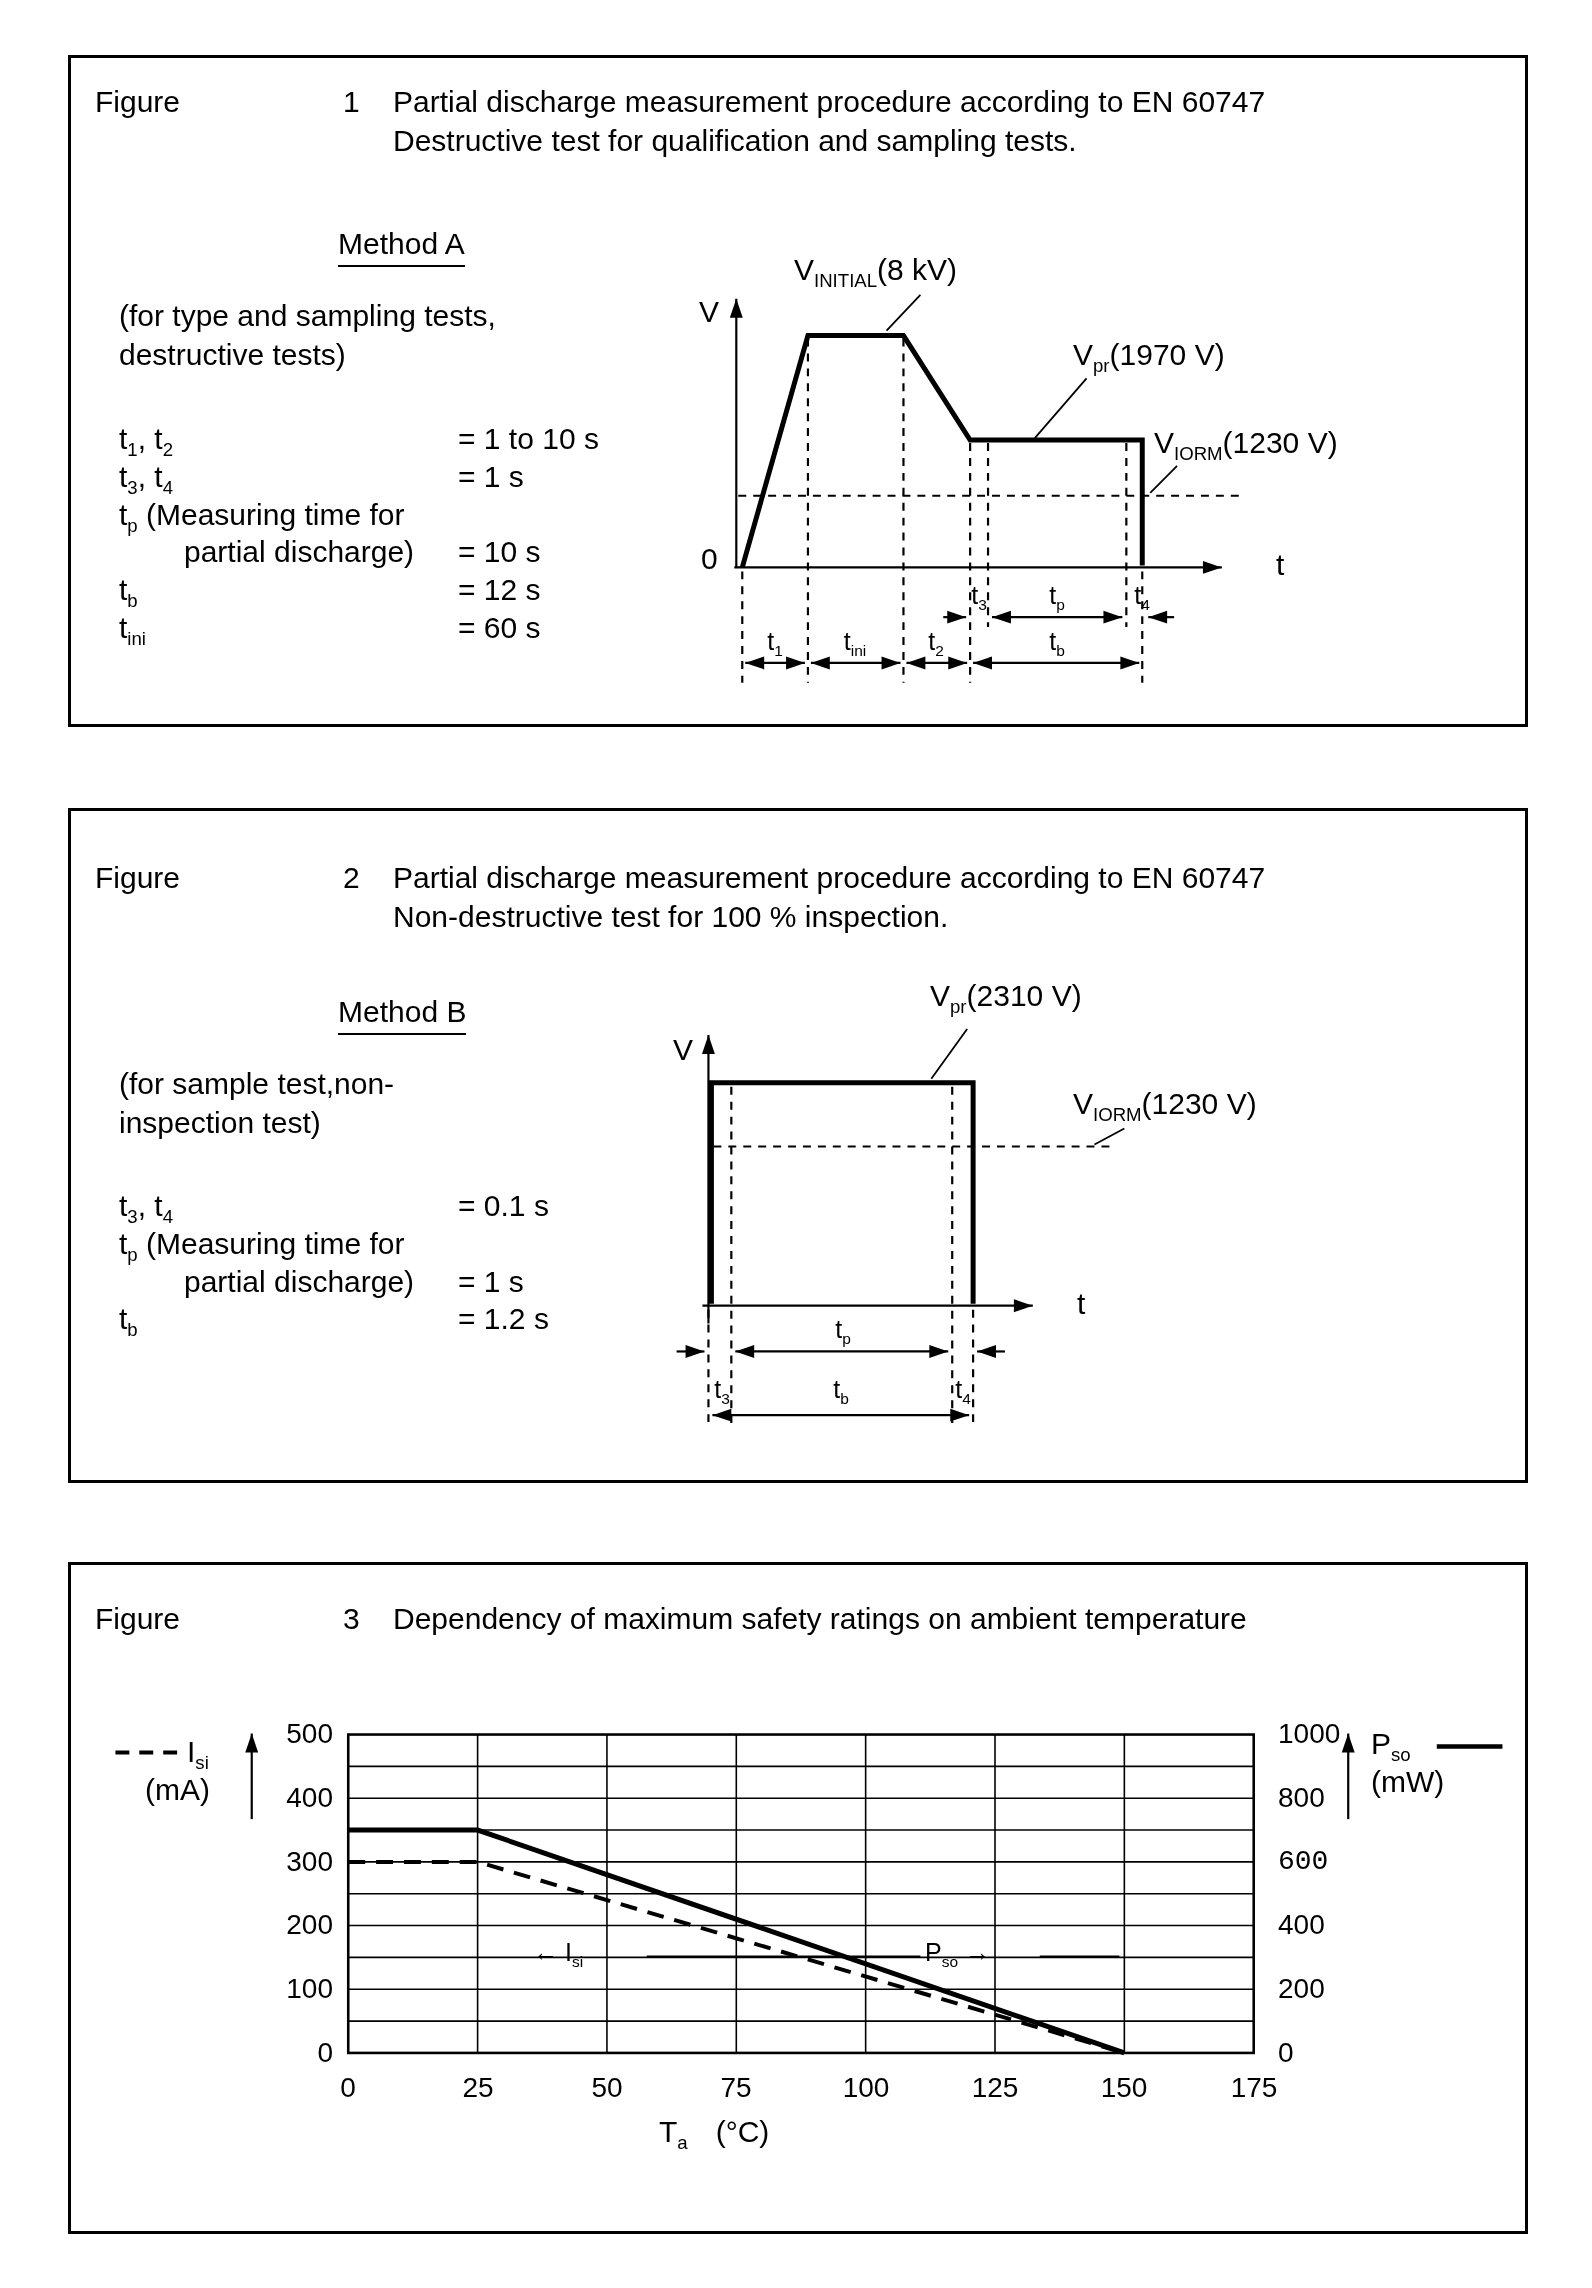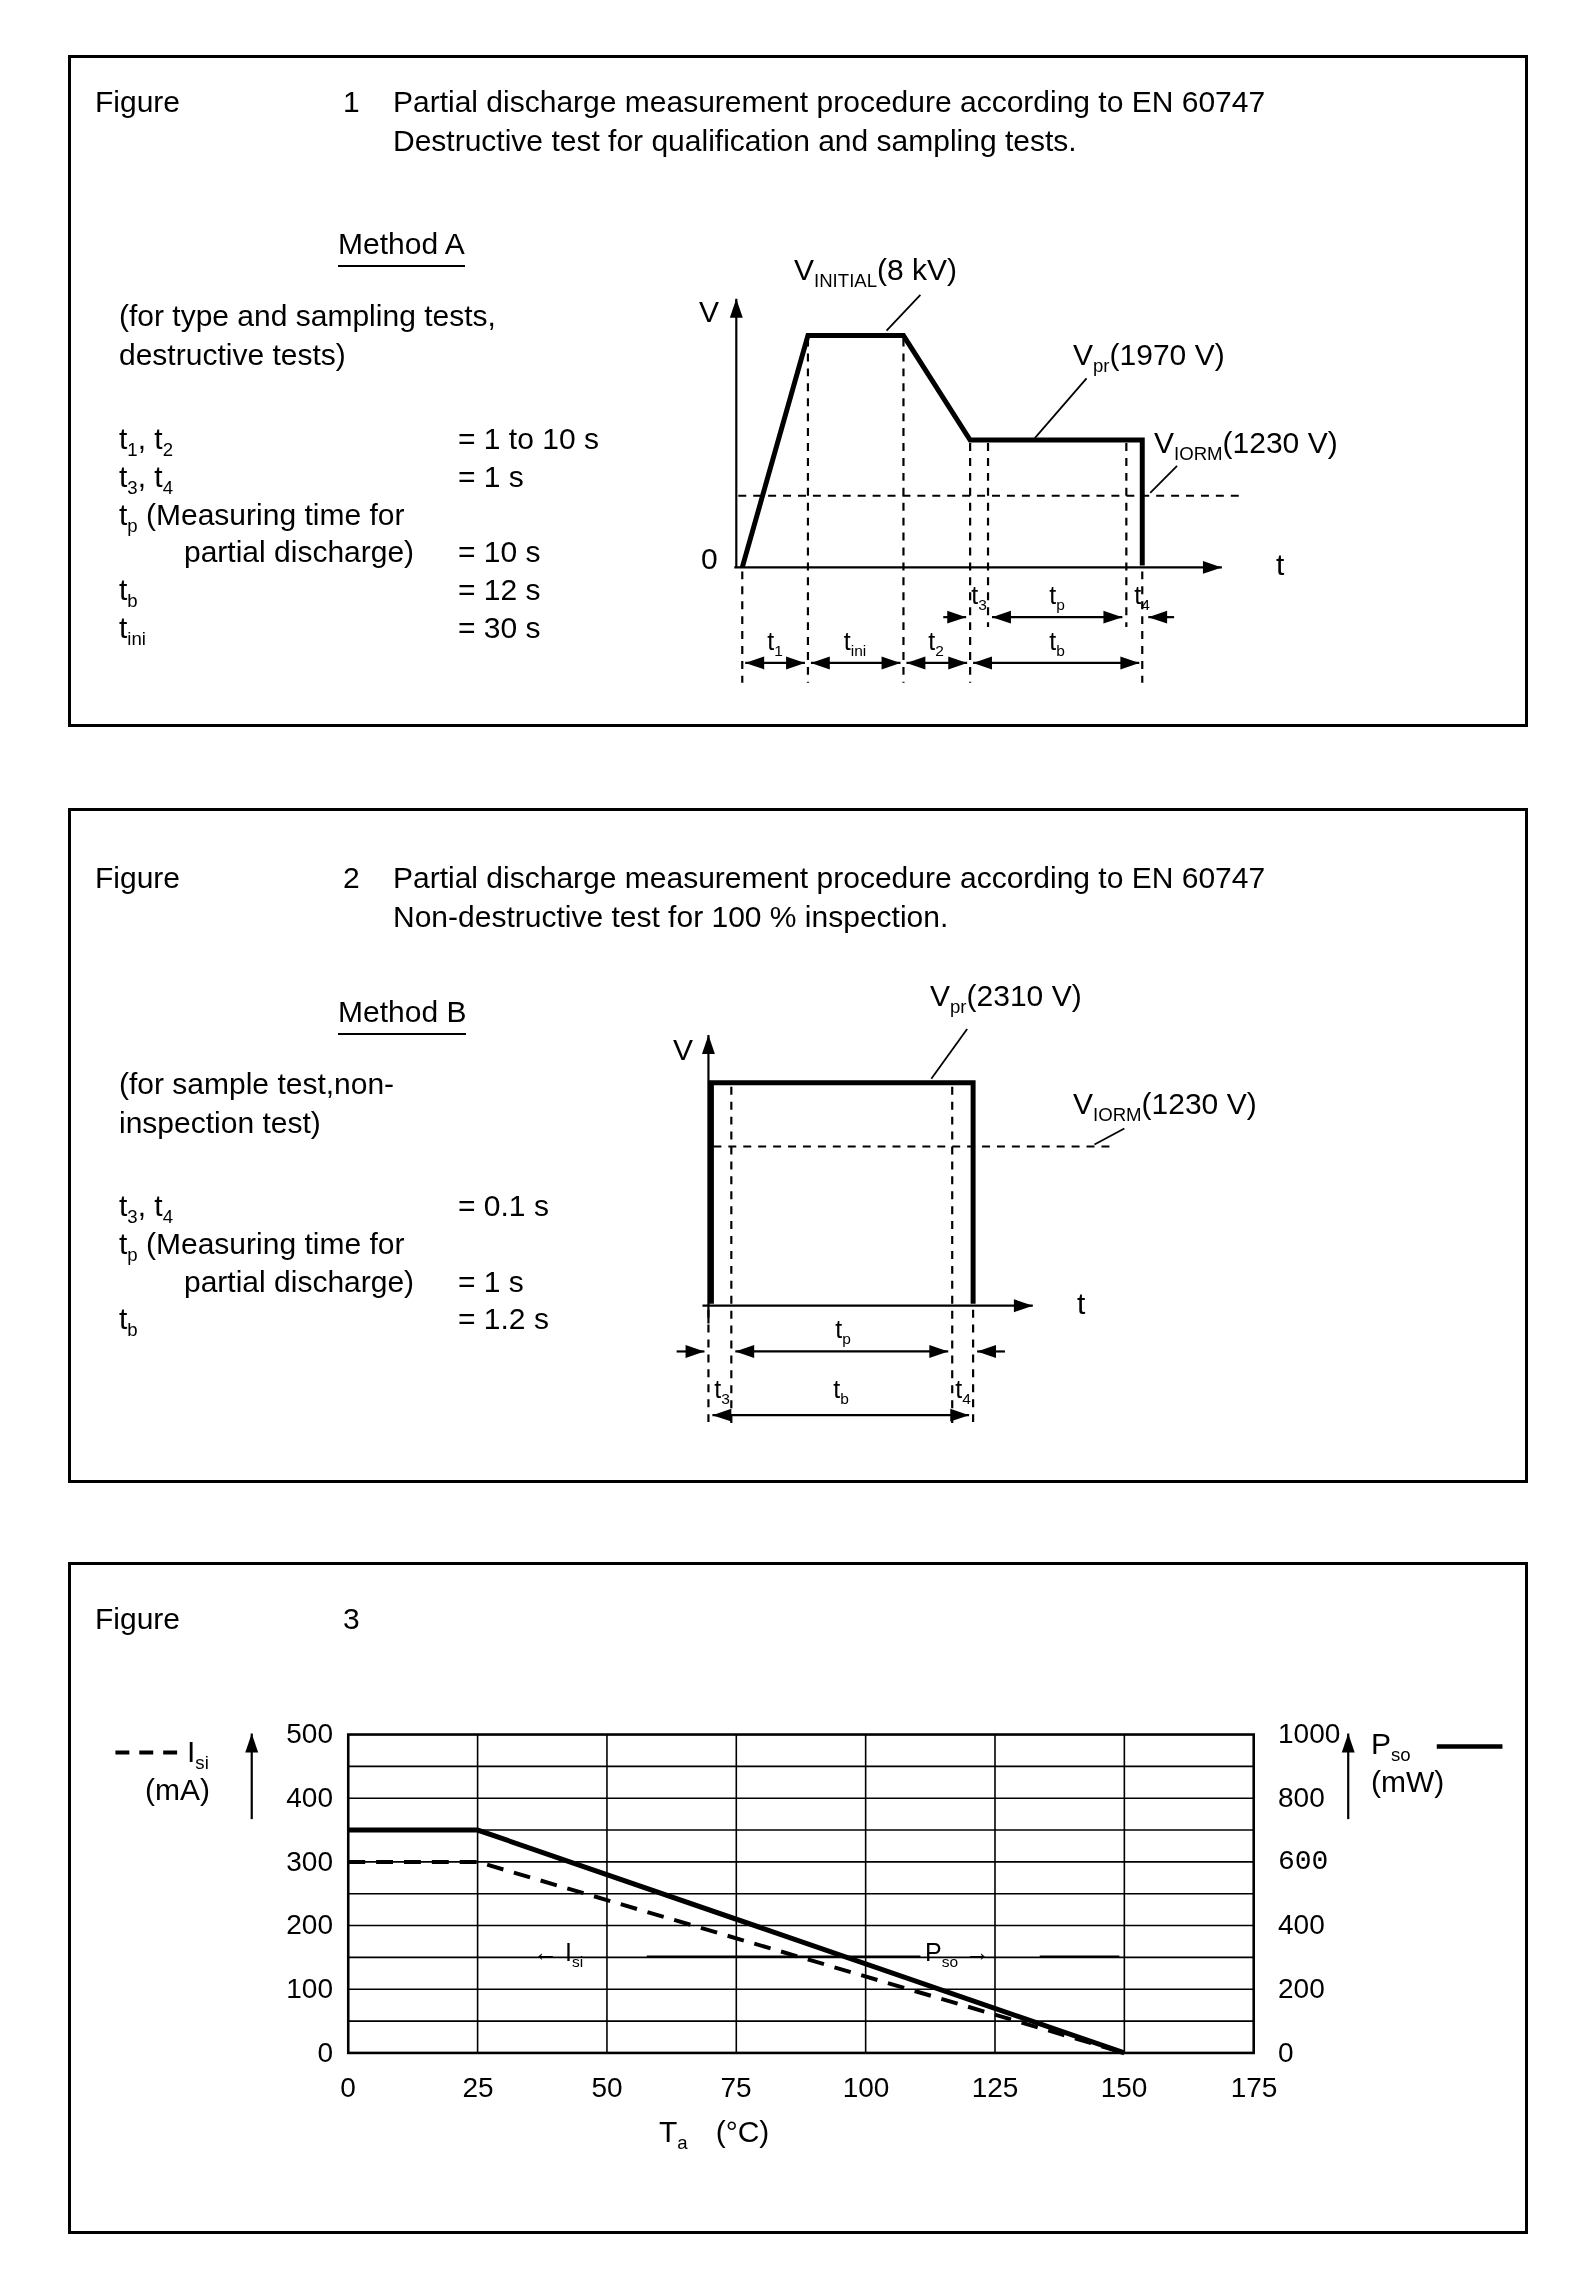--- a/index.html
+++ b/index.html
@@ -127,21 +127,21 @@
   <div class="txt" style="left:119px;top:422px"><span>t</span><sub>1</sub><span>, t</span><sub>2</sub></div>
   <div class="txt" style="left:458px;top:422px">= 1 to 10 s</div>
   <div class="txt" style="left:119px;top:460px"><span>t</span><sub>3</sub><span>, t</span><sub>4</sub></div>
   <div class="txt" style="left:458px;top:460px">= 1 s</div>
   <div class="txt" style="left:119px;top:498px"><span>t</span><sub>p</sub><span> (Measuring time for</span></div>
   <div class="txt" style="left:184px;top:535px">partial discharge)</div>
   <div class="txt" style="left:458px;top:535px">= 10 s</div>
   <div class="txt" style="left:119px;top:573px"><span>t</span><sub>b</sub></div>
   <div class="txt" style="left:458px;top:573px">= 12 s</div>
   <div class="txt" style="left:119px;top:611px"><span>t</span><sub>ini</sub></div>
-  <div class="txt" style="left:458px;top:611px">= 30 s</div>
+  <div class="txt" style="left:458px;top:611px">= 60 s</div>
 
   <div class="txt" style="left:699px;top:295px">V</div>
   <div class="txt" style="left:701px;top:542px">0</div>
   <div class="txt" style="left:1276px;top:548px">t</div>
   <div class="txt" style="left:794px;top:253px"><span>V</span><sub>INITIAL</sub><span>(8 kV)</span></div>
   <div class="txt" style="left:1073px;top:338px"><span>V</span><sub>pr</sub><span>(1970 V)</span></div>
   <div class="txt" style="left:1154px;top:426px"><span>V</span><sub>IORM</sub><span>(1230 V)</span></div>
 
   <div class="txt sm ctr" style="left:979px;top:581px"><span>t</span><sub>3</sub></div>
   <div class="txt sm ctr" style="left:1057px;top:581px"><span>t</span><sub>p</sub></div>
@@ -171,20 +171,21 @@
   <div class="txt" style="left:1077px;top:1287px">t</div>
   <div class="txt" style="left:930px;top:979px"><span>V</span><sub>pr</sub><span>(2310 V)</span></div>
   <div class="txt" style="left:1073px;top:1087px"><span>V</span><sub>IORM</sub><span>(1230 V)</span></div>
   <div class="txt sm ctr" style="left:843px;top:1315px"><span>t</span><sub>p</sub></div>
   <div class="txt sm ctr" style="left:722px;top:1375px"><span>t</span><sub>3</sub></div>
   <div class="txt sm ctr" style="left:841px;top:1375px"><span>t</span><sub>b</sub></div>
   <div class="txt sm ctr" style="left:963px;top:1375px"><span>t</span><sub>4</sub></div>
 
   <div class="txt" style="left:95px;top:1602px">Figure</div>
   <div class="txt" style="left:343px;top:1602px">3</div>
+  <div class="txt" style="left:393px;top:1602px">Dependency of maximum safety ratings on ambient temperature</div>
 
   <div class="txt" style="left:187px;top:1735px"><span>I</span><sub>si</sub></div>
   <div class="txt" style="left:145px;top:1773px">(mA)</div>
   <div class="txt" style="left:1371px;top:1727px"><span>P</span><sub>so</sub></div>
   <div class="txt" style="left:1371px;top:1765px">(mW)</div>
 
   <div class="txt sm" style="left:533px;top:1938px"><span>←  </span><span>I</span><sub>si</sub></div>
   <div class="txt sm" style="left:925px;top:1938px"><span>P</span><sub>so</sub><span>  →</span></div>
 
   <div class="txt" style="left:659px;top:2115px"><span>T</span><sub>a</sub><span style="margin-left:28px">(°C)</span></div>

